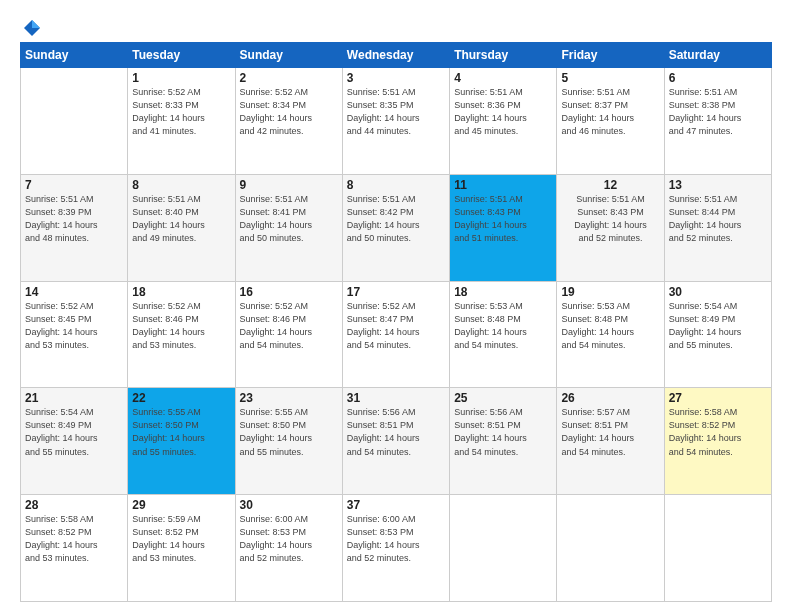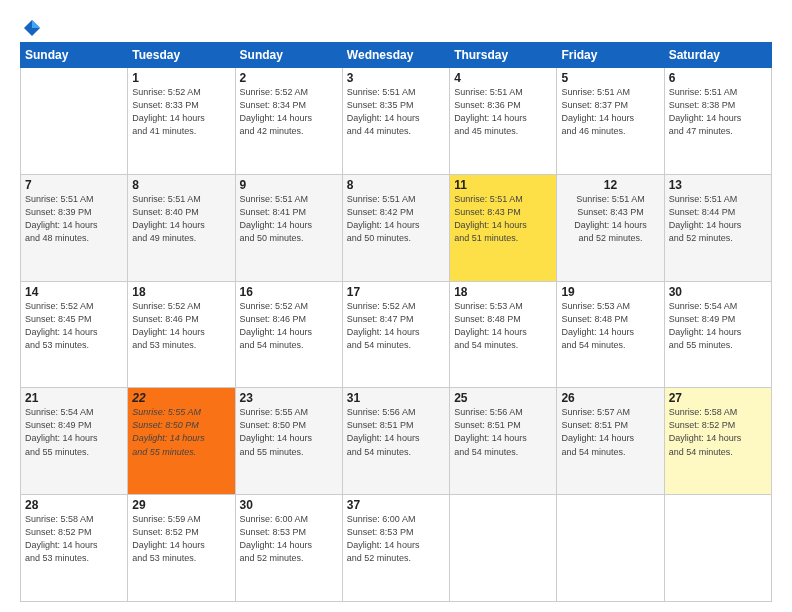--- a/index.html
+++ b/index.html
@@ -187,21 +187,21 @@
 Daylight: 14 hours
 and 50 minutes.</div>
           </td>
           <td style="background: rgb(245, 245, 245);">
             <span class="day-number">8</span>
             <div class="day-info" style="white-space: pre-line;">Sunrise: 5:51 AM
 Sunset: 8:42 PM
 Daylight: 14 hours
 and 50 minutes.</div>
           </td>
-          <td style="background: #fde047;">
+          <td style="background: #0ea5e9;">
             <span class="day-number">11</span>
             <div class="day-info" style="white-space: pre-line;">Sunrise: 5:51 AM
 Sunset: 8:43 PM
 Daylight: 14 hours
 and 51 minutes.</div>
           </td>
           <td style="background: rgb(245, 245, 245); text-align: center;">
             <span class="day-number">12</span>
             <div class="day-info" style="white-space: pre-line;">Sunrise: 5:51 AM
 Sunset: 8:43 PM
@@ -268,21 +268,21 @@
           </td>
         </tr>
         <tr>
           <td style="background: rgb(245, 245, 245);">
             <span class="day-number">21</span>
             <div class="day-info" style="white-space: pre-line;">Sunrise: 5:54 AM
 Sunset: 8:49 PM
 Daylight: 14 hours
 and 55 minutes.</div>
           </td>
-          <td style="background: #f97316; font-style: italic;">
+          <td style="background: #0ea5e9;">
             <span class="day-number">22</span>
             <div class="day-info" style="white-space: pre-line;">Sunrise: 5:55 AM
 Sunset: 8:50 PM
 Daylight: 14 hours
 and 55 minutes.</div>
           </td>
           <td style="background: rgb(245, 245, 245);">
             <span class="day-number">23</span>
             <div class="day-info" style="white-space: pre-line;">Sunrise: 5:55 AM
 Sunset: 8:50 PM

